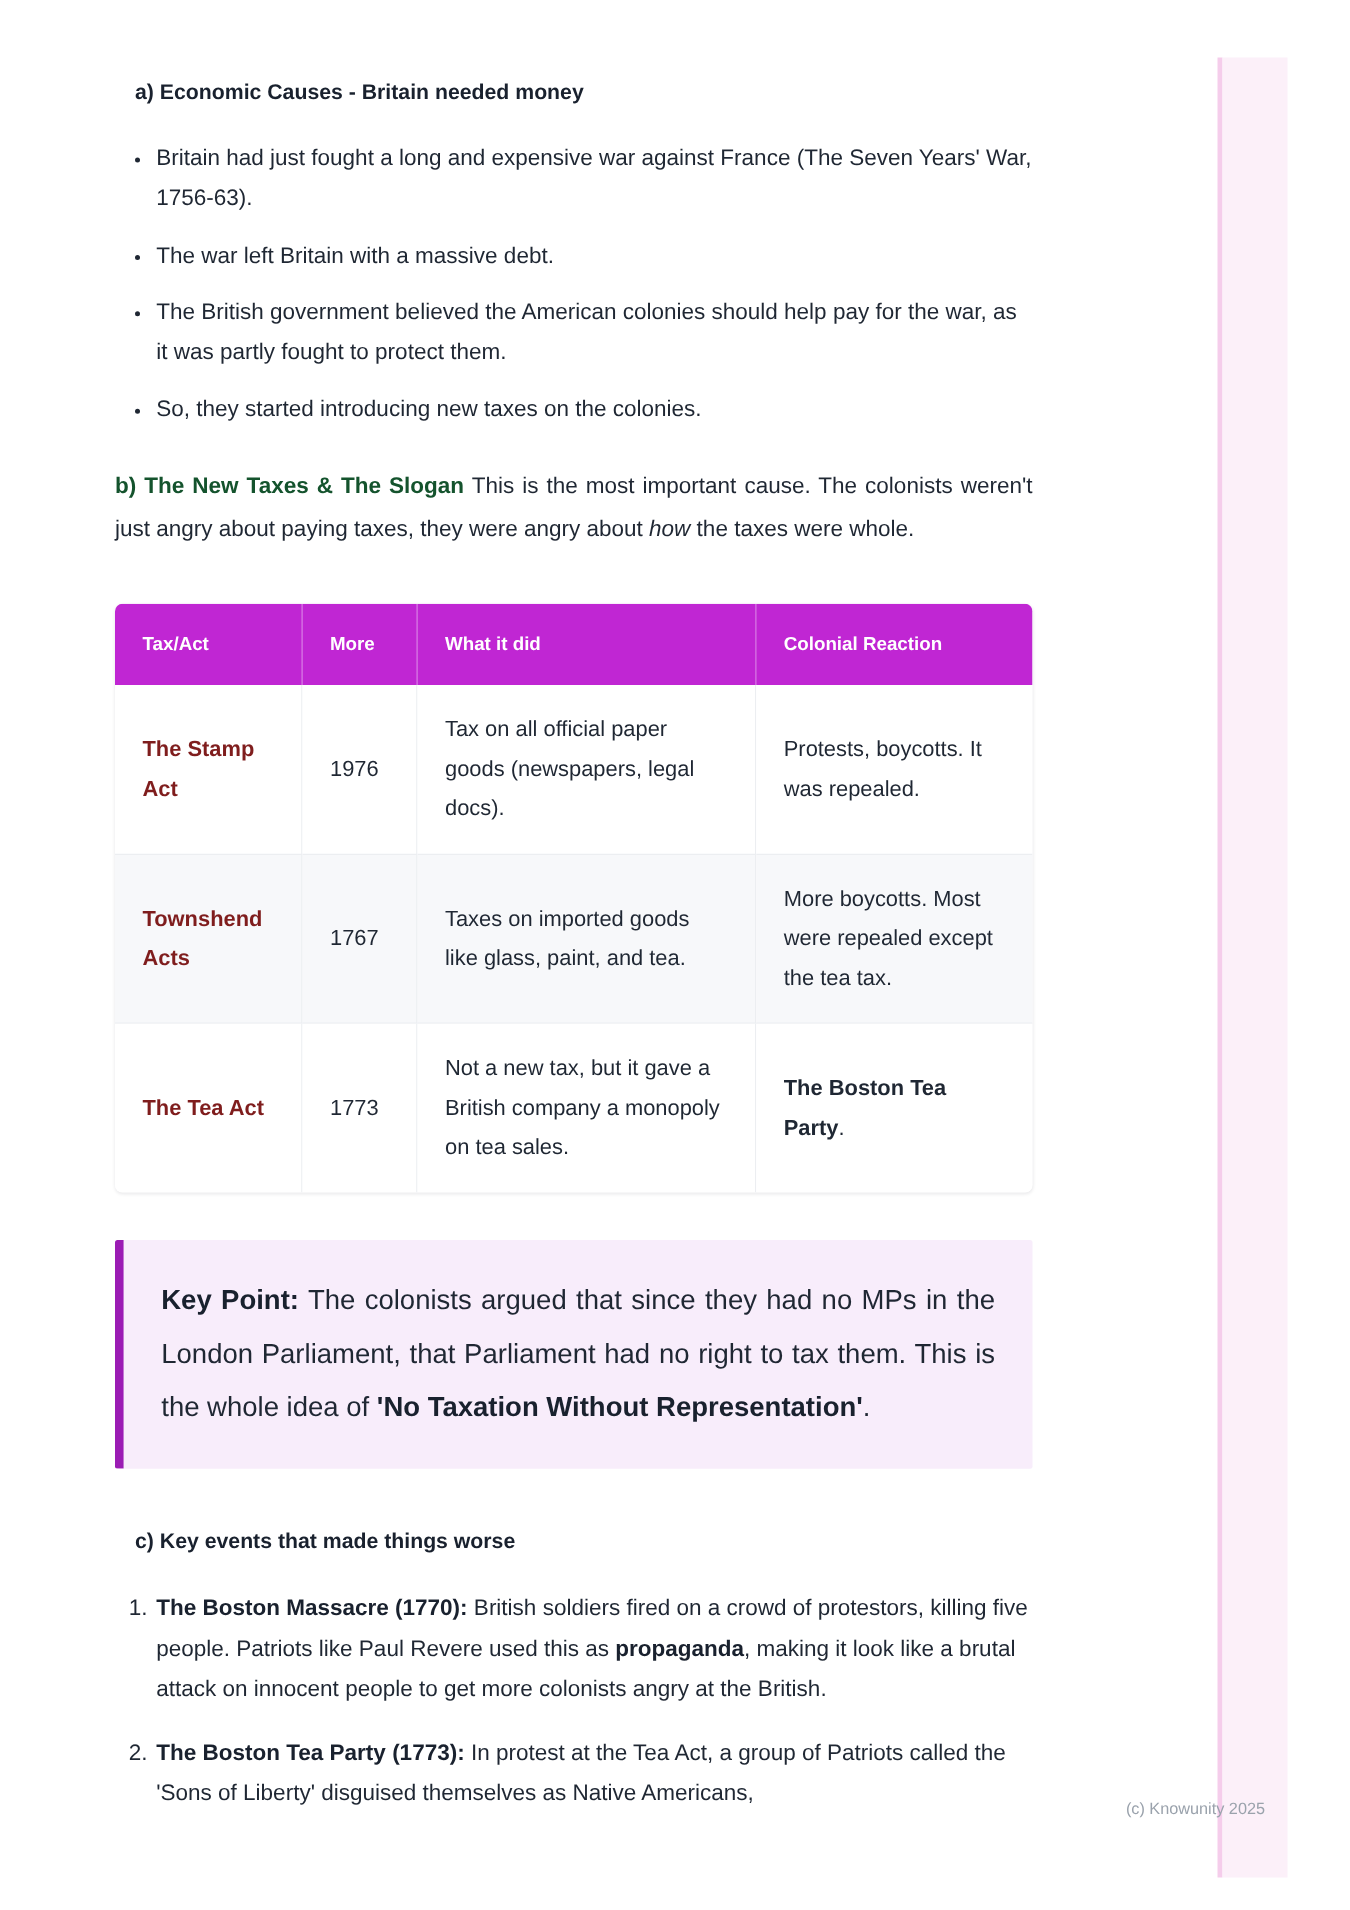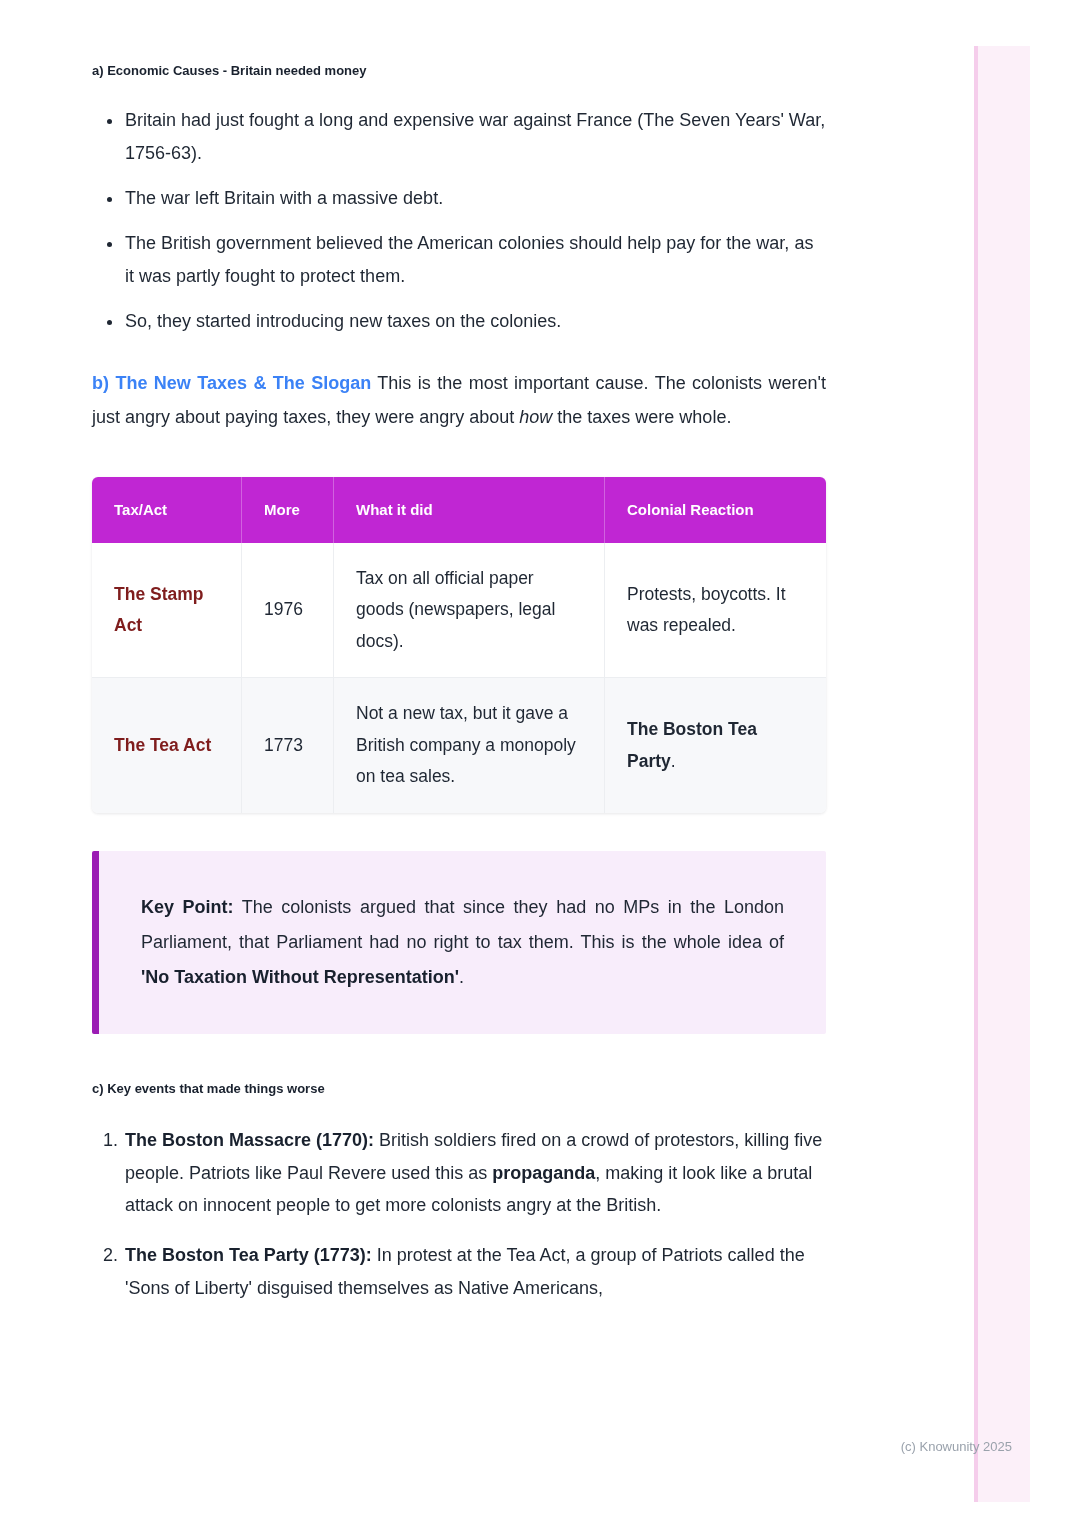--- a/index.html
+++ b/index.html
@@ -17,29 +17,29 @@
     width:1080px;height:1528px;
     background:#ffffff;
     font-family:"Liberation Sans", sans-serif;
     color:var(--text);
   }
   .page{position:relative;width:1080px;height:1528px;background:#fff;overflow:hidden;}
   .edge-line{position:absolute;top:46px;right:102px;width:4px;height:1456px;background:var(--edge-line);z-index:0;}
   .edge-strip{position:absolute;top:46px;right:50px;width:52px;height:1456px;background:var(--edge-strip);z-index:0;}
   .content{position:absolute;left:92px;top:46px;width:734px;z-index:1;}
 
-  h2.heading{font-size:13px;font-weight:700;color:#19212e;margin:16px 0 24px;line-height:1.4;}
+  h2.heading{font-size:17px;font-weight:700;color:#19212e;margin:16px 16px 24px;line-height:1.4;}
   h2.heading.section-c{margin-top:46px;margin-bottom:26px;}
 
   ul.bullets{margin:0 0 26px;padding-left:31px;}
   ul.bullets li{font-size:18px;line-height:1.8;margin-bottom:13px;color:var(--text);padding-left:2px;}
   ul.bullets li::marker{font-size:15px;}
 
   p.para-b{font-size:18px;line-height:1.94;text-align:justify;margin:28px 0 42px;color:var(--text);}
-  p.para-b strong{color:#3b82f6;}
+  p.para-b strong{color:#14532d;}
 
   .table-wrap{border-radius:6px;overflow:hidden;box-shadow:0 1px 3px rgba(15,23,42,0.10);width:734px;}
   table{width:734px;border-collapse:separate;border-spacing:0;table-layout:fixed;}
   col.c-tax{width:150px;} col.c-year{width:92px;} col.c-what{width:271px;} col.c-react{width:221px;}
   th{
     background:var(--table-header-bg);color:#ffffff;font-weight:700;text-align:left;
     padding:23px 22px;font-size:15px;border-right:1px solid rgba(255,255,255,0.28);line-height:1.3;
   }
   th:last-child{border-right:none;}
   td{
@@ -49,21 +49,21 @@
   td:last-child{border-right:none;}
   tbody tr:nth-child(even) td{background:#f7f8fa;}
   tbody tr:last-child td{border-bottom:none;}
   td.cell-tax strong{color:#7f1d1d;}
 
   .keypoint{
     margin-top:38px;background:var(--keypoint-bg);
     border-left:7px solid var(--keypoint-border);
     padding:27px 30px;border-radius:2px;
   }
-  .keypoint p{margin:12px;font-size:18px;line-height:1.95;text-align:justify;color:var(--text);}
+  .keypoint p{margin:0;font-size:22px;line-height:1.95;text-align:justify;color:var(--text);}
   .keypoint strong{color:#19212e;}
 
   ol.events{margin:0;padding-left:31px;}
   ol.events li{font-size:18px;line-height:1.8;margin-bottom:18px;color:var(--text);padding-left:2px;}
   ol.events li strong{color:#19212e;}
 
   .footer{position:absolute;right:68px;bottom:74px;font-size:13px;color:var(--muted);z-index:2;}
 </style>
 </head>
 <body>
@@ -102,20 +102,26 @@
           </tr>
         </thead>
         <tbody>
           <tr>
             <td class="cell-tax"><strong>The Stamp Act</strong></td>
             <td>1976</td>
             <td>Tax on all official paper goods (newspapers, legal docs).</td>
             <td><strong></strong><span>Protests, boycotts. It was repealed.</span></td>
           </tr>
           <tr>
+            <td class="cell-tax"><strong>Townshend Acts</strong></td>
+            <td>1767</td>
+            <td>Taxes on imported goods like glass, paint, and tea.</td>
+            <td><strong></strong><span>More boycotts. Most were repealed except the tea tax.</span></td>
+          </tr>
+          <tr>
             <td class="cell-tax"><strong>The Tea Act</strong></td>
             <td>1773</td>
             <td>Not a new tax, but it gave a British company a monopoly on tea sales.</td>
             <td><strong>The Boston Tea Party</strong><span>.</span></td>
           </tr>
         </tbody>
       </table>
     </div>
 
     <div class="keypoint">

